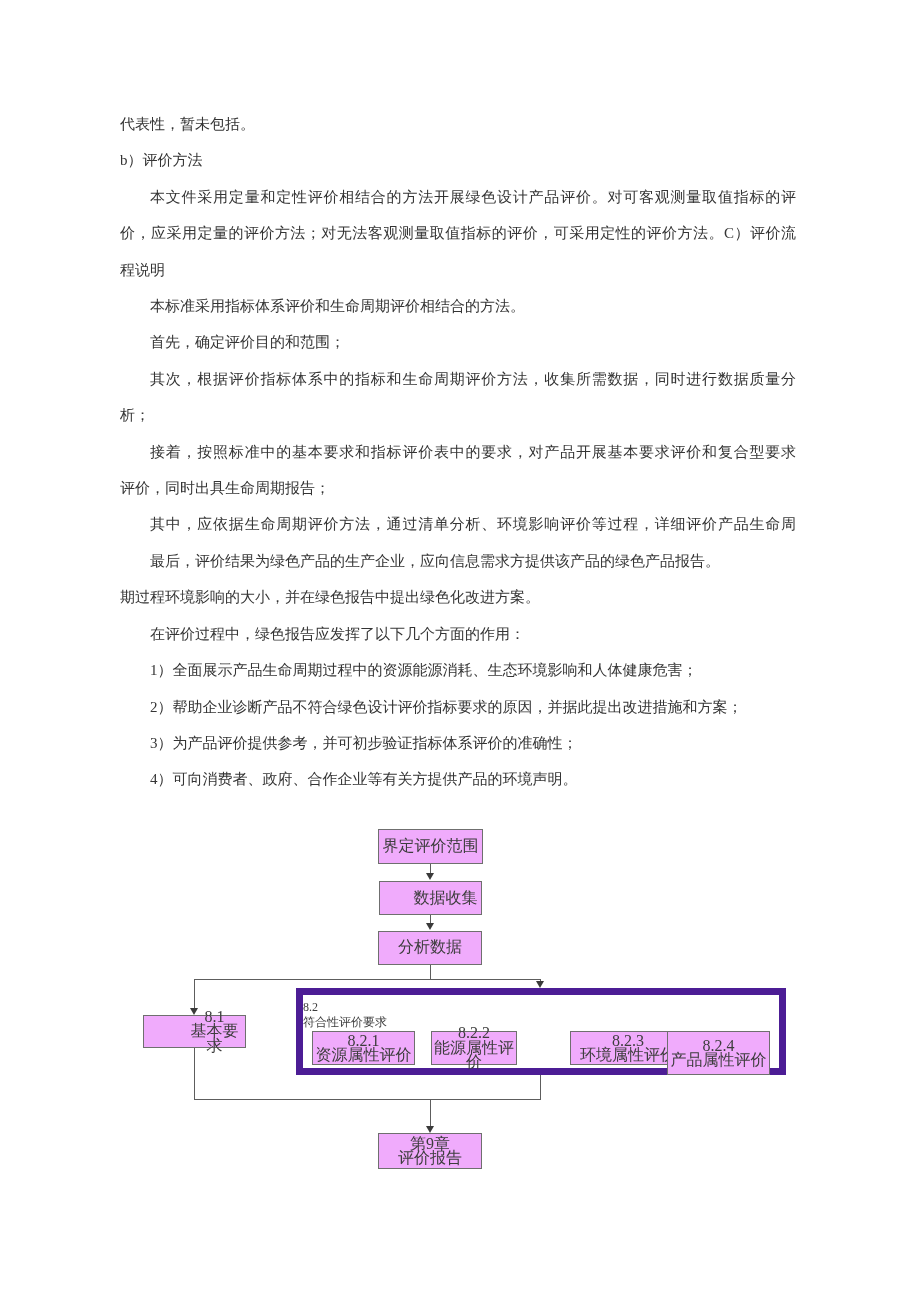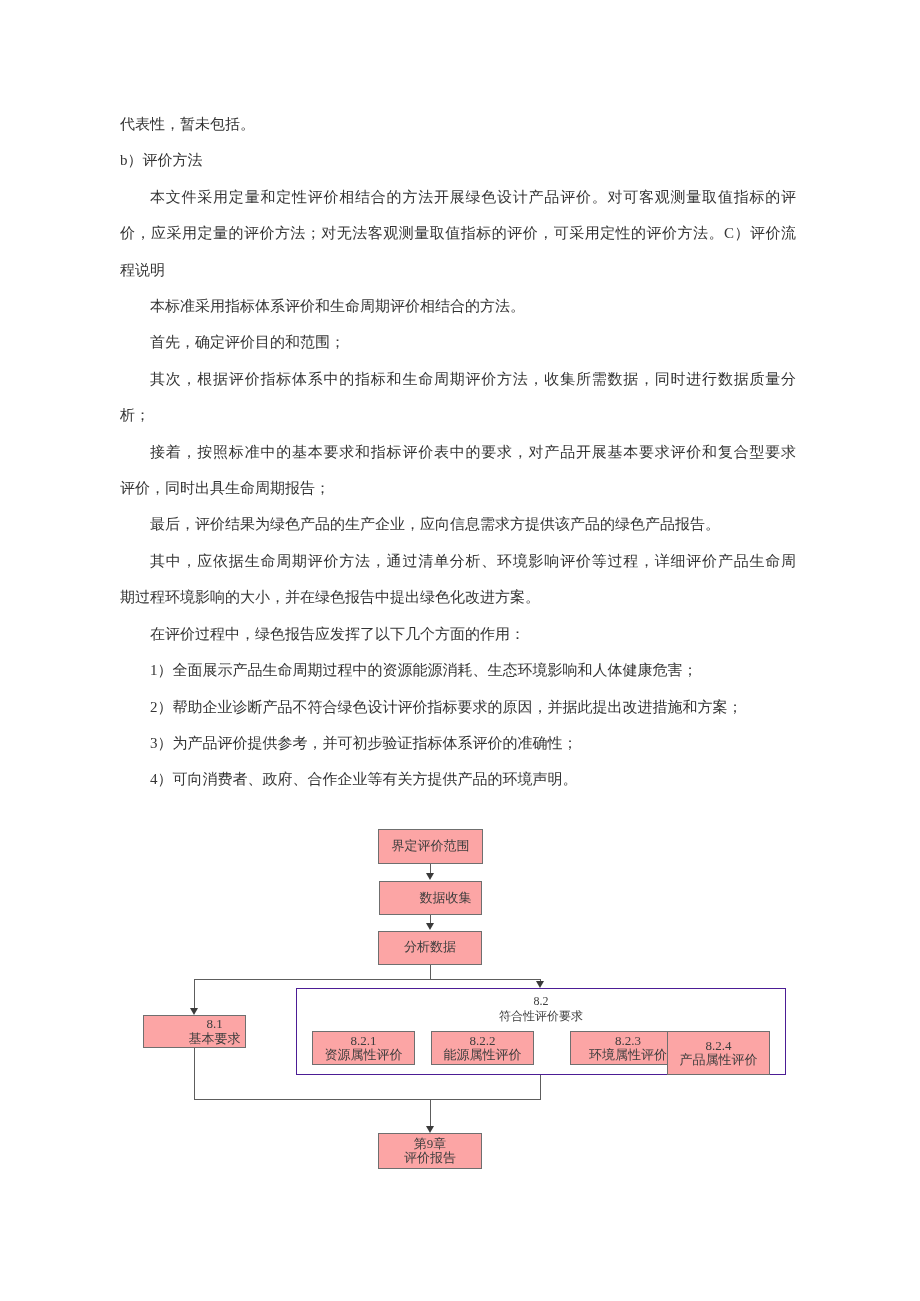--- a/index.html
+++ b/index.html
@@ -15,31 +15,31 @@
     position:absolute;left:120px;top:106px;width:676px;
     font-size:15px;line-height:36.4px;color:#343434;
   }
   .doc p{margin:0;padding:0;text-align:left;white-space:nowrap;}
   .doc p.ind{text-indent:2em;}
   .doc p.fill{white-space:normal;text-align:justify;text-align-last:justify;}
   
   .fc-box{
     position:absolute;
     border:1px solid #6f6f6f;
-    background:#fca5a5;
+    background:#f0abfc;
     display:flex;flex-direction:column;align-items:center;justify-content:center;
-    font-size:13px;line-height:14.5px;color:#3d3d3d;text-align:center;
+    font-size:16px;line-height:14.5px;color:#3d3d3d;text-align:center;
     box-sizing:border-box;
   }
   .fc-cont{
     position:absolute;
-    border:1px solid #4c1d95;
+    border:7px solid #4c1d95;
     background:transparent;
     box-sizing:border-box;
-    font-size:12px;line-height:14.5px;color:#3d3d3d;text-align:center;
+    font-size:12px;line-height:14.5px;color:#3d3d3d;
   }
   .fc-cont .title{padding-top:5px;}
   .vline{position:absolute;width:1px;background:#5d5d5d;}
   .hline{position:absolute;height:1px;background:#5d5d5d;}
   .ahead{
     position:absolute;width:0;height:0;
     border-left:4px solid transparent;border-right:4px solid transparent;
     border-top:7px solid #3a3a3a;
   }
 </style>
@@ -53,22 +53,22 @@
     <p>b）评价方法</p>
     <p class="ind fill">本文件采用定量和定性评价相结合的方法开展绿色设计产品评价。对可客观测量取值指标的评</p>
     <p class="fill">价，应采用定量的评价方法；对无法客观测量取值指标的评价，可采用定性的评价方法。C）评价流</p>
     <p>程说明</p>
     <p class="ind">本标准采用指标体系评价和生命周期评价相结合的方法。</p>
     <p class="ind">首先，确定评价目的和范围；</p>
     <p class="ind fill">其次，根据评价指标体系中的指标和生命周期评价方法，收集所需数据，同时进行数据质量分</p>
     <p>析；</p>
     <p class="ind fill">接着，按照标准中的基本要求和指标评价表中的要求，对产品开展基本要求评价和复合型要求</p>
     <p>评价，同时出具生命周期报告；</p>
+    <p class="ind fill">其中，应依据生命周期评价方法，通过清单分析、环境影响评价等过程，详细评价产品生命周</p>
     <p class="ind">最后，评价结果为绿色产品的生产企业，应向信息需求方提供该产品的绿色产品报告。</p>
-    <p class="ind fill">其中，应依据生命周期评价方法，通过清单分析、环境影响评价等过程，详细评价产品生命周</p>
     <p>期过程环境影响的大小，并在绿色报告中提出绿色化改进方案。</p>
     <p class="ind">在评价过程中，绿色报告应发挥了以下几个方面的作用：</p>
     <p class="ind">1）全面展示产品生命周期过程中的资源能源消耗、生态环境影响和人体健康危害；</p>
     <p class="ind">2）帮助企业诊断产品不符合绿色设计评价指标要求的原因，并据此提出改进措施和方案；</p>
     <p class="ind">3）为产品评价提供参考，并可初步验证指标体系评价的准确性；</p>
     <p class="ind">4）可向消费者、政府、合作企业等有关方提供产品的环境声明。</p>
   </div>
 
   <div>
 
@@ -104,21 +104,21 @@
 
     <div class="fc-cont" style="left:296px;top:988px;width:490px;height:87px;">
       <div class="title">8.2</div>
       <div>符合性评价要求</div>
     </div>
 
     <div class="fc-box" style="left:312px;top:1031px;width:103px;height:34px;">
       <span>8.2.1</span>
       <span>资源属性评价</span>
     </div>
-    <div class="fc-box" style="left:431px;top:1031px;width:103px;height:34px;">
+    <div class="fc-box" style="left:431px;top:1031px;width:86px;height:34px;">
       <span>8.2.2</span>
       <span>能源属性评价</span>
     </div>
     <div class="fc-box" style="left:549px;top:1031px;width:116px;height:34px;margin-left:21px;">
       <span>8.2.3</span>
       <span>环境属性评价</span>
     </div>
     <div class="fc-box" style="left:667px;top:1031px;width:103px;height:44px;">
       <span>8.2.4</span>
       <span>产品属性评价</span>

